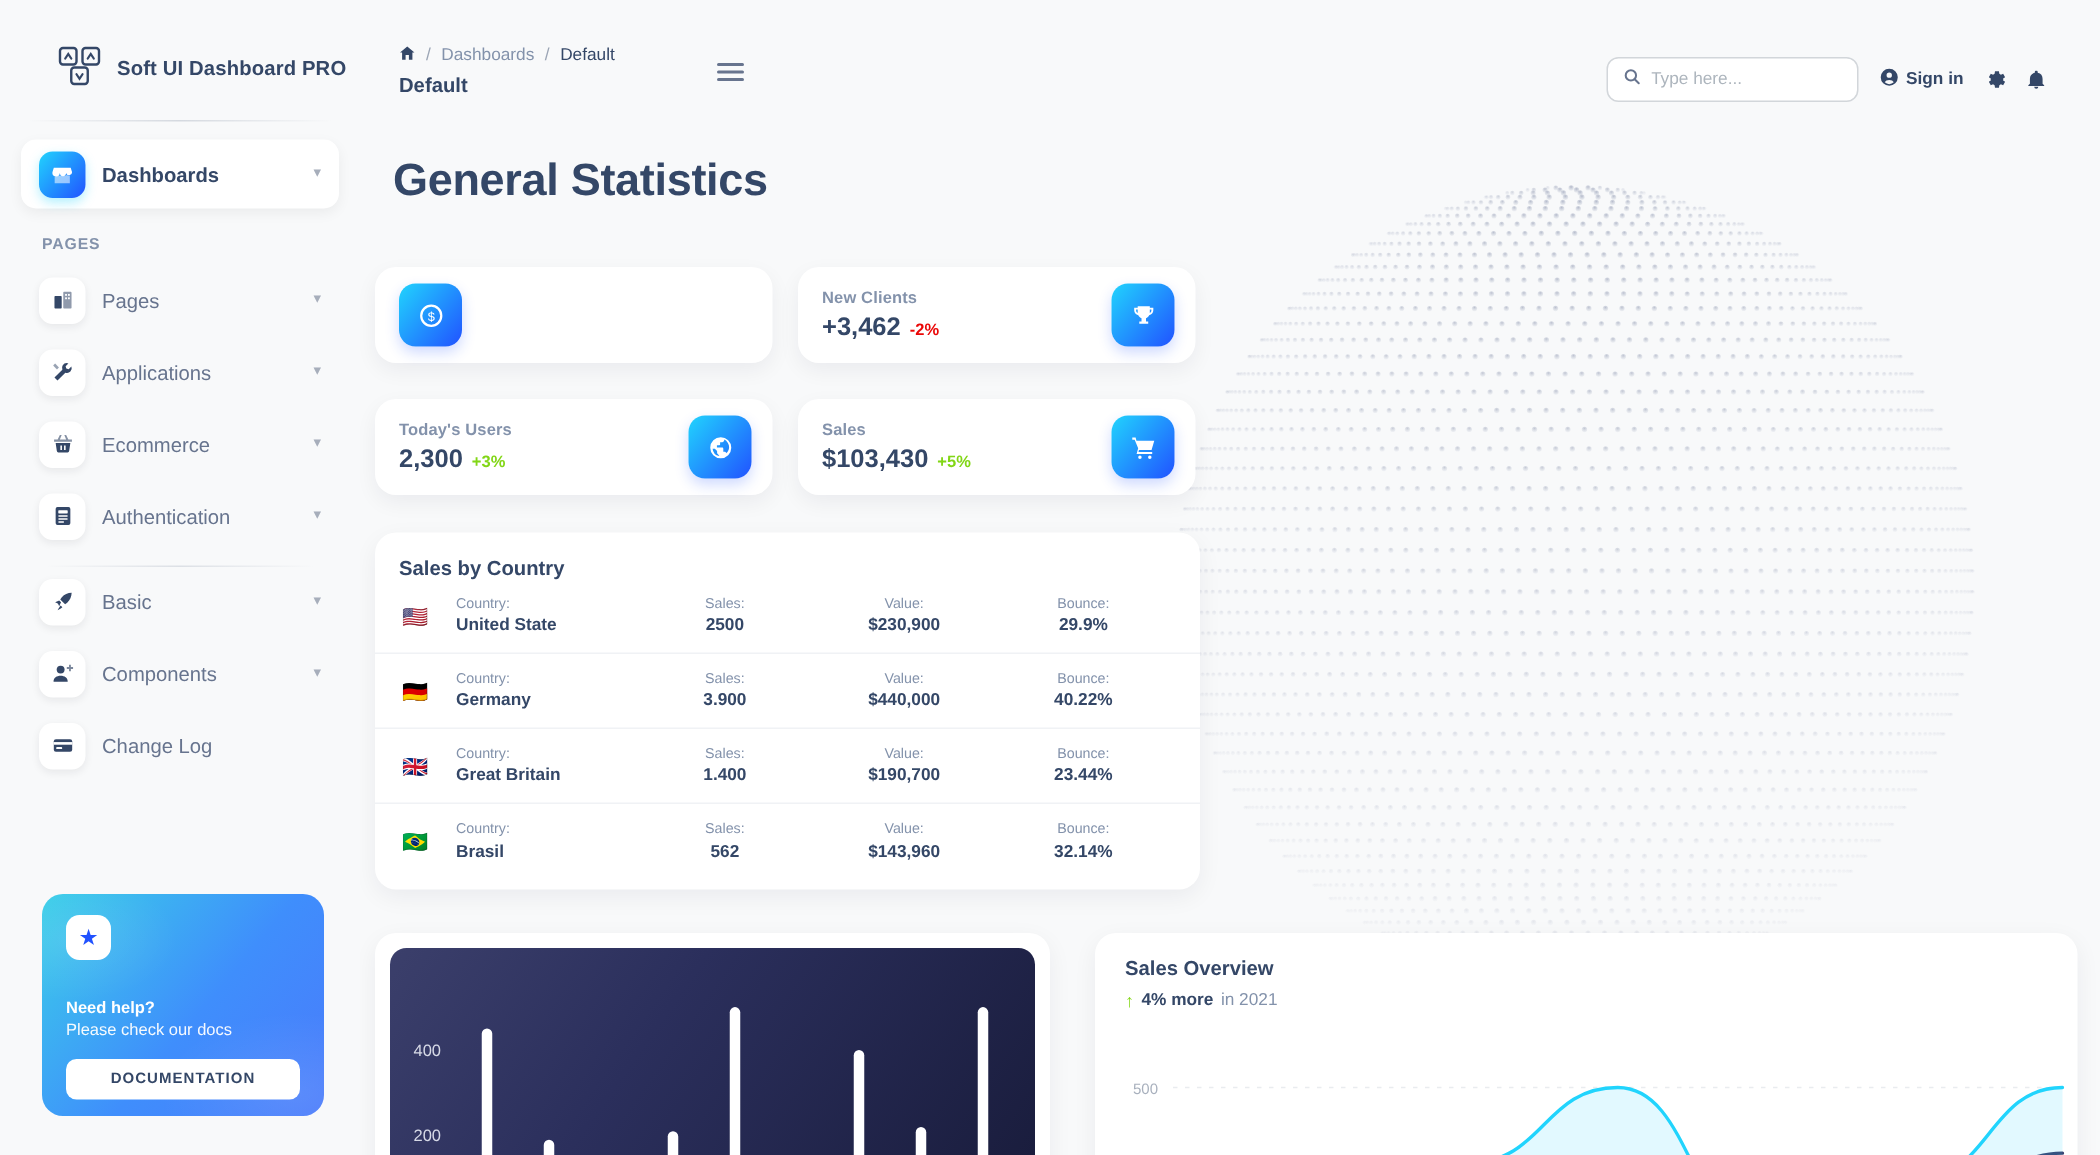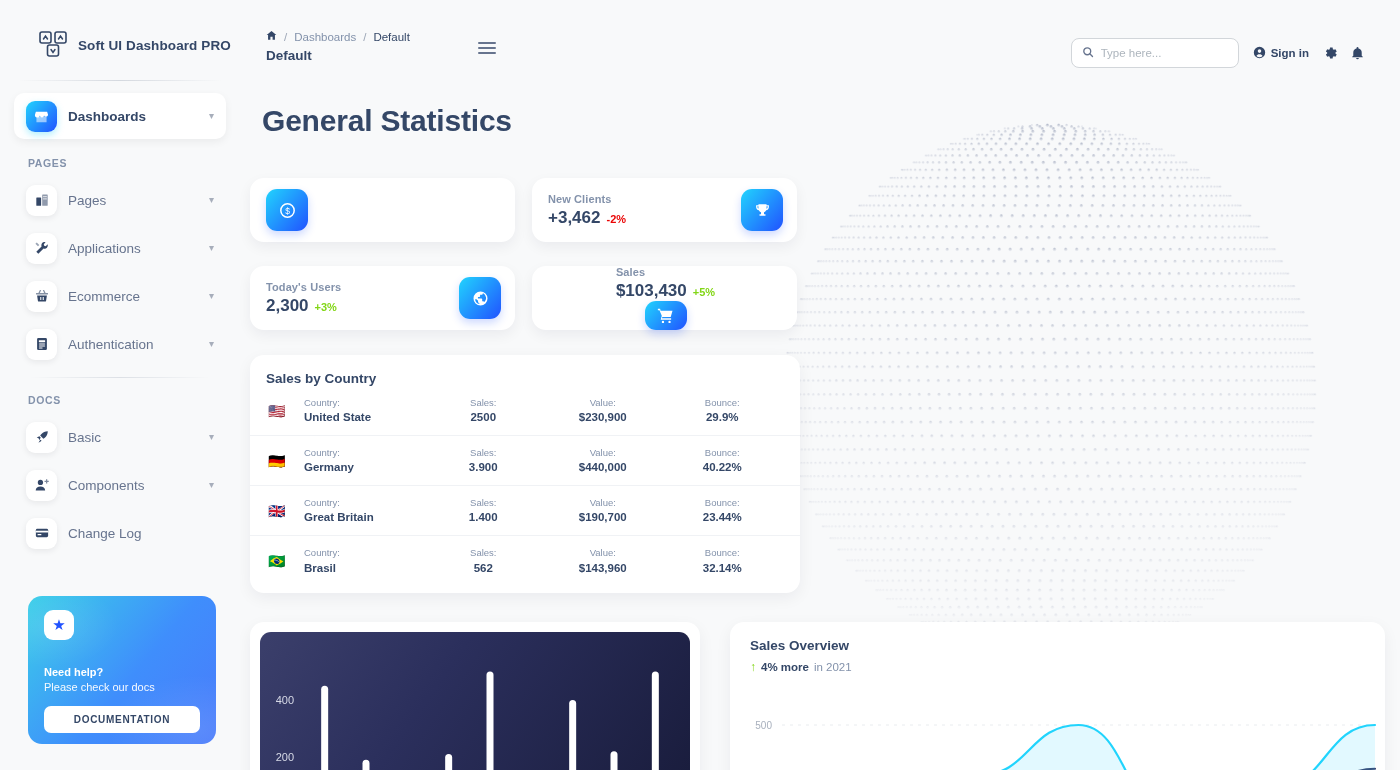--- a/index.html
+++ b/index.html
@@ -3227,21 +3227,20 @@
                 <rect x="4.4" y="9.7" width="7.2" height="1.1" rx=".5" fill="#fff"></rect>
                 <rect x="4.4" y="12" width="4.4" height="1.1" rx=".5" fill="#fff"></rect>
               </svg>
             </span>
       <span class="nav-label">Authentication</span>
       <span class="chev">▾</span>
     </div>
         </div>
 
       <div class="nav-sep"></div>
-      <div class="nav-heading">DOCS</div>
       <div id="docsNav">
           <div class="nav-item">
       <span class="nav-icon">
               <svg width="14" height="14" viewBox="0 0 16 16" fill="currentColor">
                 <path d="M14.6 1.4c-3 .1-5.6 1.2-7.5 3.4L5.9 6.4l3.7 3.7 1.6-1.2c2.2-1.9 3.3-4.5 3.4-7.5zM5.1 7.2 2 8.6l2 .9.2.2.9 2 1.4-3.1-1.4-1.4zM6.3 11.1c-.7.7-1.6 2.2-2.4 3.6 1.4-.8 2.9-1.7 3.6-2.4l-1.2-1.2z"></path>
               </svg>
             </span>
       <span class="nav-label">Basic</span>
       <span class="chev">▾</span>
     </div>
@@ -3366,21 +3365,21 @@
           <span class="stat-delta up">+3%</span>
         </div>
       </div>
       <div class="stat-ico">
         <svg width="17" height="17" viewBox="0 0 16 16" fill="currentColor">
             <path d="M8 1.4A6.6 6.6 0 1 0 8 14.6 6.6 6.6 0 0 0 8 1.4zm-1 11.8A5.2 5.2 0 0 1 2.9 8.6h1.4l1.4 1.4v1.5l1.3 1.3v.4zm4.6-1.8c-.2-.5-.7-.9-1.3-.9h-.7V8.6c0-.4-.3-.7-.7-.7H5.6V6.5h1.3c.4 0 .7-.3.7-.7V4.5h1.3c.7 0 1.3-.6 1.3-1.3v-.3a5.2 5.2 0 0 1 1.4 8.5z"></path>
           </svg>
       </div>
     </div>
 
-    <div class="stat-card" style="left:292px; top:176px;flex-direction:column;">
+    <div class="stat-card" style="left:292px; top:176px;">
       <div class="stat-texts">
         <div class="stat-label">Sales</div>
         <div class="stat-row">
           <span class="stat-value">$103,430</span>
           <span class="stat-delta up">+5%</span>
         </div>
       </div>
       <div class="stat-ico">
         <svg width="17" height="17" viewBox="0 0 16 16" fill="currentColor">
             <path d="M.8 1.6h2.1l.5 2h11.2l-1.7 5.8H5l-.3 1.2h8.6v1.3H3.5l1-3.6L2.3 3H.8V1.6zM5.6 12.9a1.1 1.1 0 1 1 0 2.2 1.1 1.1 0 0 1 0-2.2zm6.2 0a1.1 1.1 0 1 1 0 2.2 1.1 1.1 0 0 1 0-2.2z"></path>

